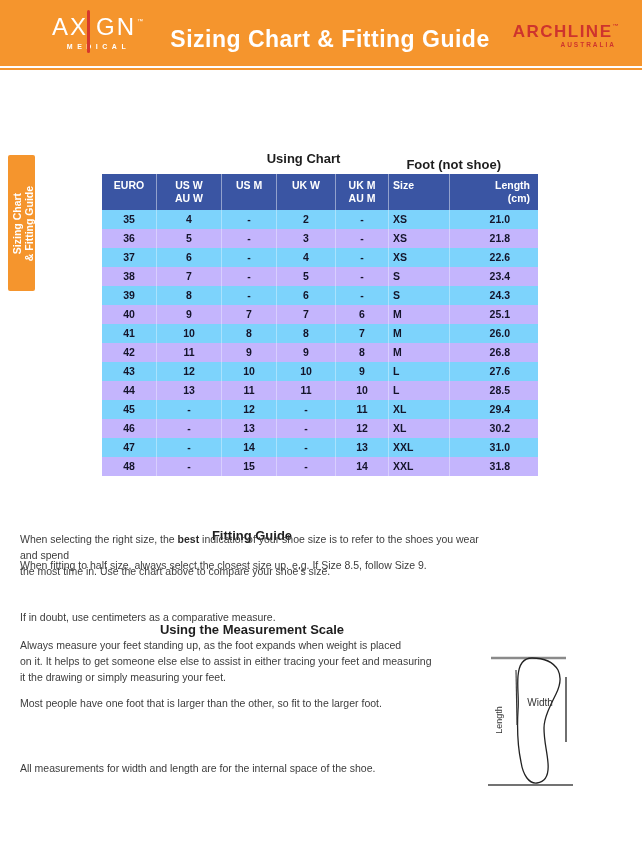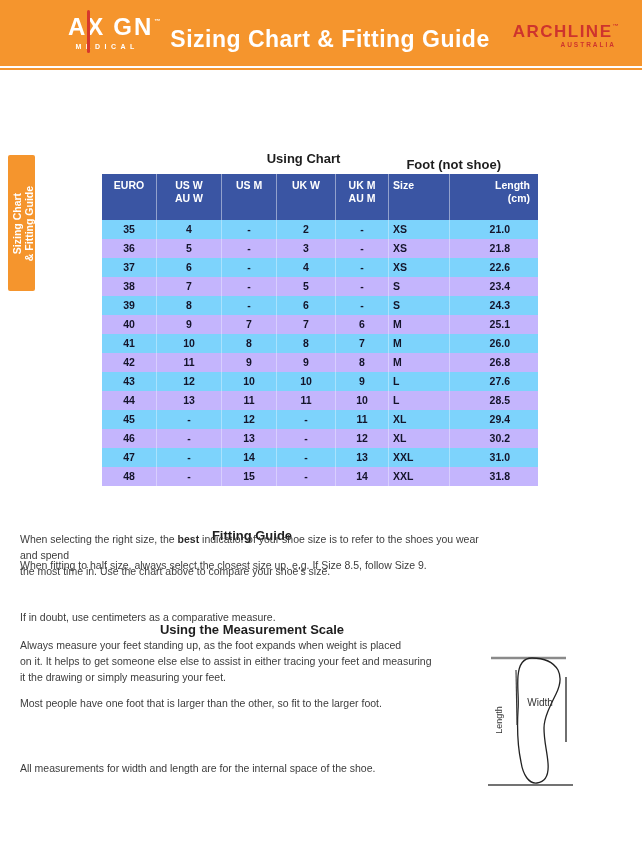--- a/index.html
+++ b/index.html
@@ -4,22 +4,22 @@
 <style>
   html,body{margin:0;padding:0;background:#ffffff;}
   .page{position:relative;width:642px;height:848px;background:#ffffff;overflow:hidden;
         font-family:"Liberation Sans",sans-serif;color:#3a3a3a;}
 
   
   .top-band{position:absolute;left:0;top:0;width:642px;height:66px;background:#F5952D;}
   .band-line{position:absolute;left:0;top:68px;width:642px;height:2px;background:#F5952D;}
 
   .axign{position:absolute;left:52px;top:15px;color:#ffffff;}
-  .axign-name{display:flex;align-items:flex-end;font-size:24px;font-weight:700;
-              letter-spacing:2px;line-height:24px;margin-left:16px;}
+  .axign-name{display:flex;align-items:flex-end;font-size:24px;font-weight:400;
+              letter-spacing:2px;line-height:24px;}
   .axign-gap{display:inline-block;width:8px;}
   .axign-redline{position:absolute;left:35px;top:-5px;width:3px;height:43px;background:#D6392C;border-radius:2px;}
   .axign-tm{font-size:6px;vertical-align:top;position:relative;top:-6px;margin-left:1px;}
   .axign-sub{margin-top:4px;font-size:7px;font-weight:700;letter-spacing:4.5px;text-align:center;}
 
   .header-title{position:absolute;left:150px;top:26px;width:360px;text-align:center;
                 color:#ffffff;font-size:23px;font-weight:700;letter-spacing:0.5px;}
 
   .archline{position:absolute;right:22px;top:23px;text-align:right;color:#CE342D;}
   .archline-name{font-size:17px;font-weight:700;letter-spacing:1.5px;line-height:17px;}
@@ -35,21 +35,21 @@
 
   
   .chart-title{position:absolute;left:96px;top:151px;width:415px;text-align:center;
                font-size:13px;font-weight:700;color:#1d1d1d;}
   .foot-note{position:absolute;left:401px;top:157px;width:100px;text-align:right;
              font-size:13px;font-weight:700;color:#1d1d1d;}
 
   table.sizing-table{position:absolute;left:102px;top:174px;width:418px;border-collapse:collapse;
                      table-layout:fixed;}
   .sizing-table th{background:#3A55A3;color:#ffffff;font-size:10.5px;font-weight:700;
-                   vertical-align:top;padding:5px 0 12px 0;height:29px;line-height:13px;
+                   vertical-align:top;padding:5px 0 2px 0;height:29px;line-height:13px;
                    text-align:center;white-space:pre-line;border-right:1px solid rgba(255,255,255,0.45);}
   .sizing-table td{font-size:10.5px;font-weight:700;color:#14142a;text-align:center;
                    height:19px;padding:0;line-height:19px;border-right:1px solid rgba(255,255,255,0.35);}
   .sizing-table th:last-child,.sizing-table td:last-child{border-right:none;}
   .sizing-table th:nth-child(1){width:54px;}
   .sizing-table th:nth-child(2){width:64px;}
   .sizing-table th:nth-child(3){width:54px;}
   .sizing-table th:nth-child(4){width:58px;}
   .sizing-table th:nth-child(5){width:52px;}
   .sizing-table th:nth-child(6){width:56px;}

